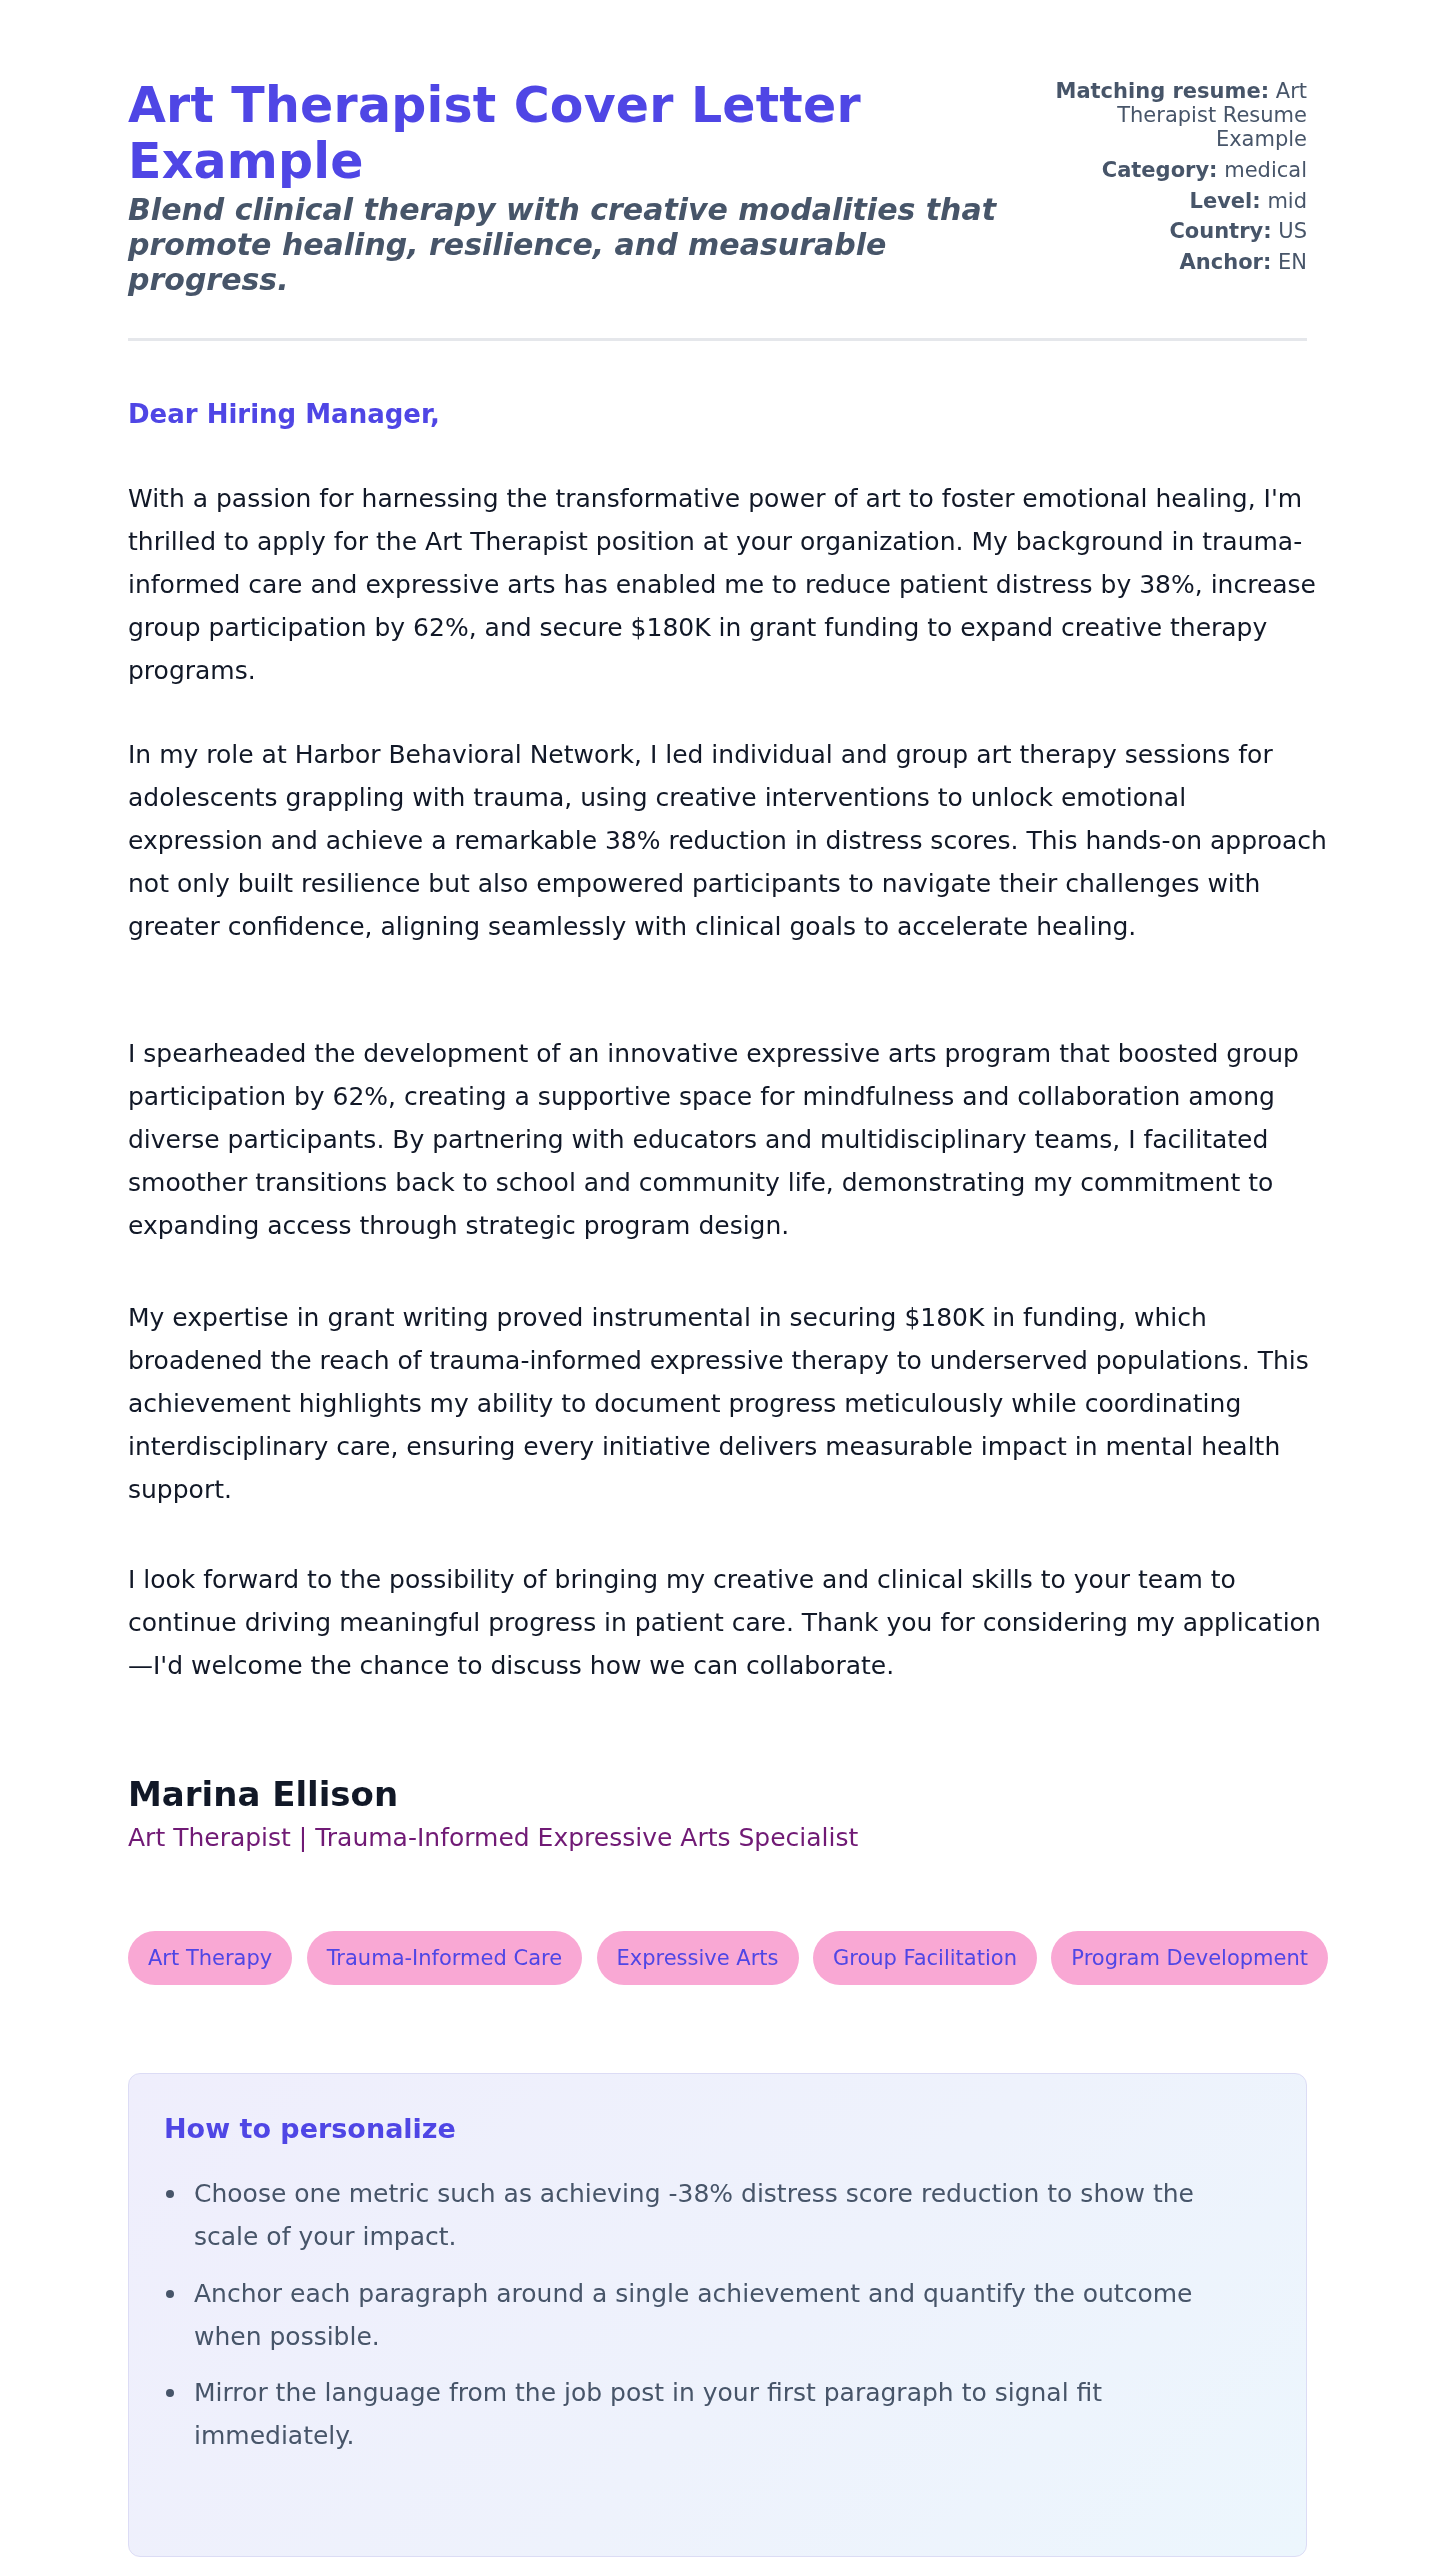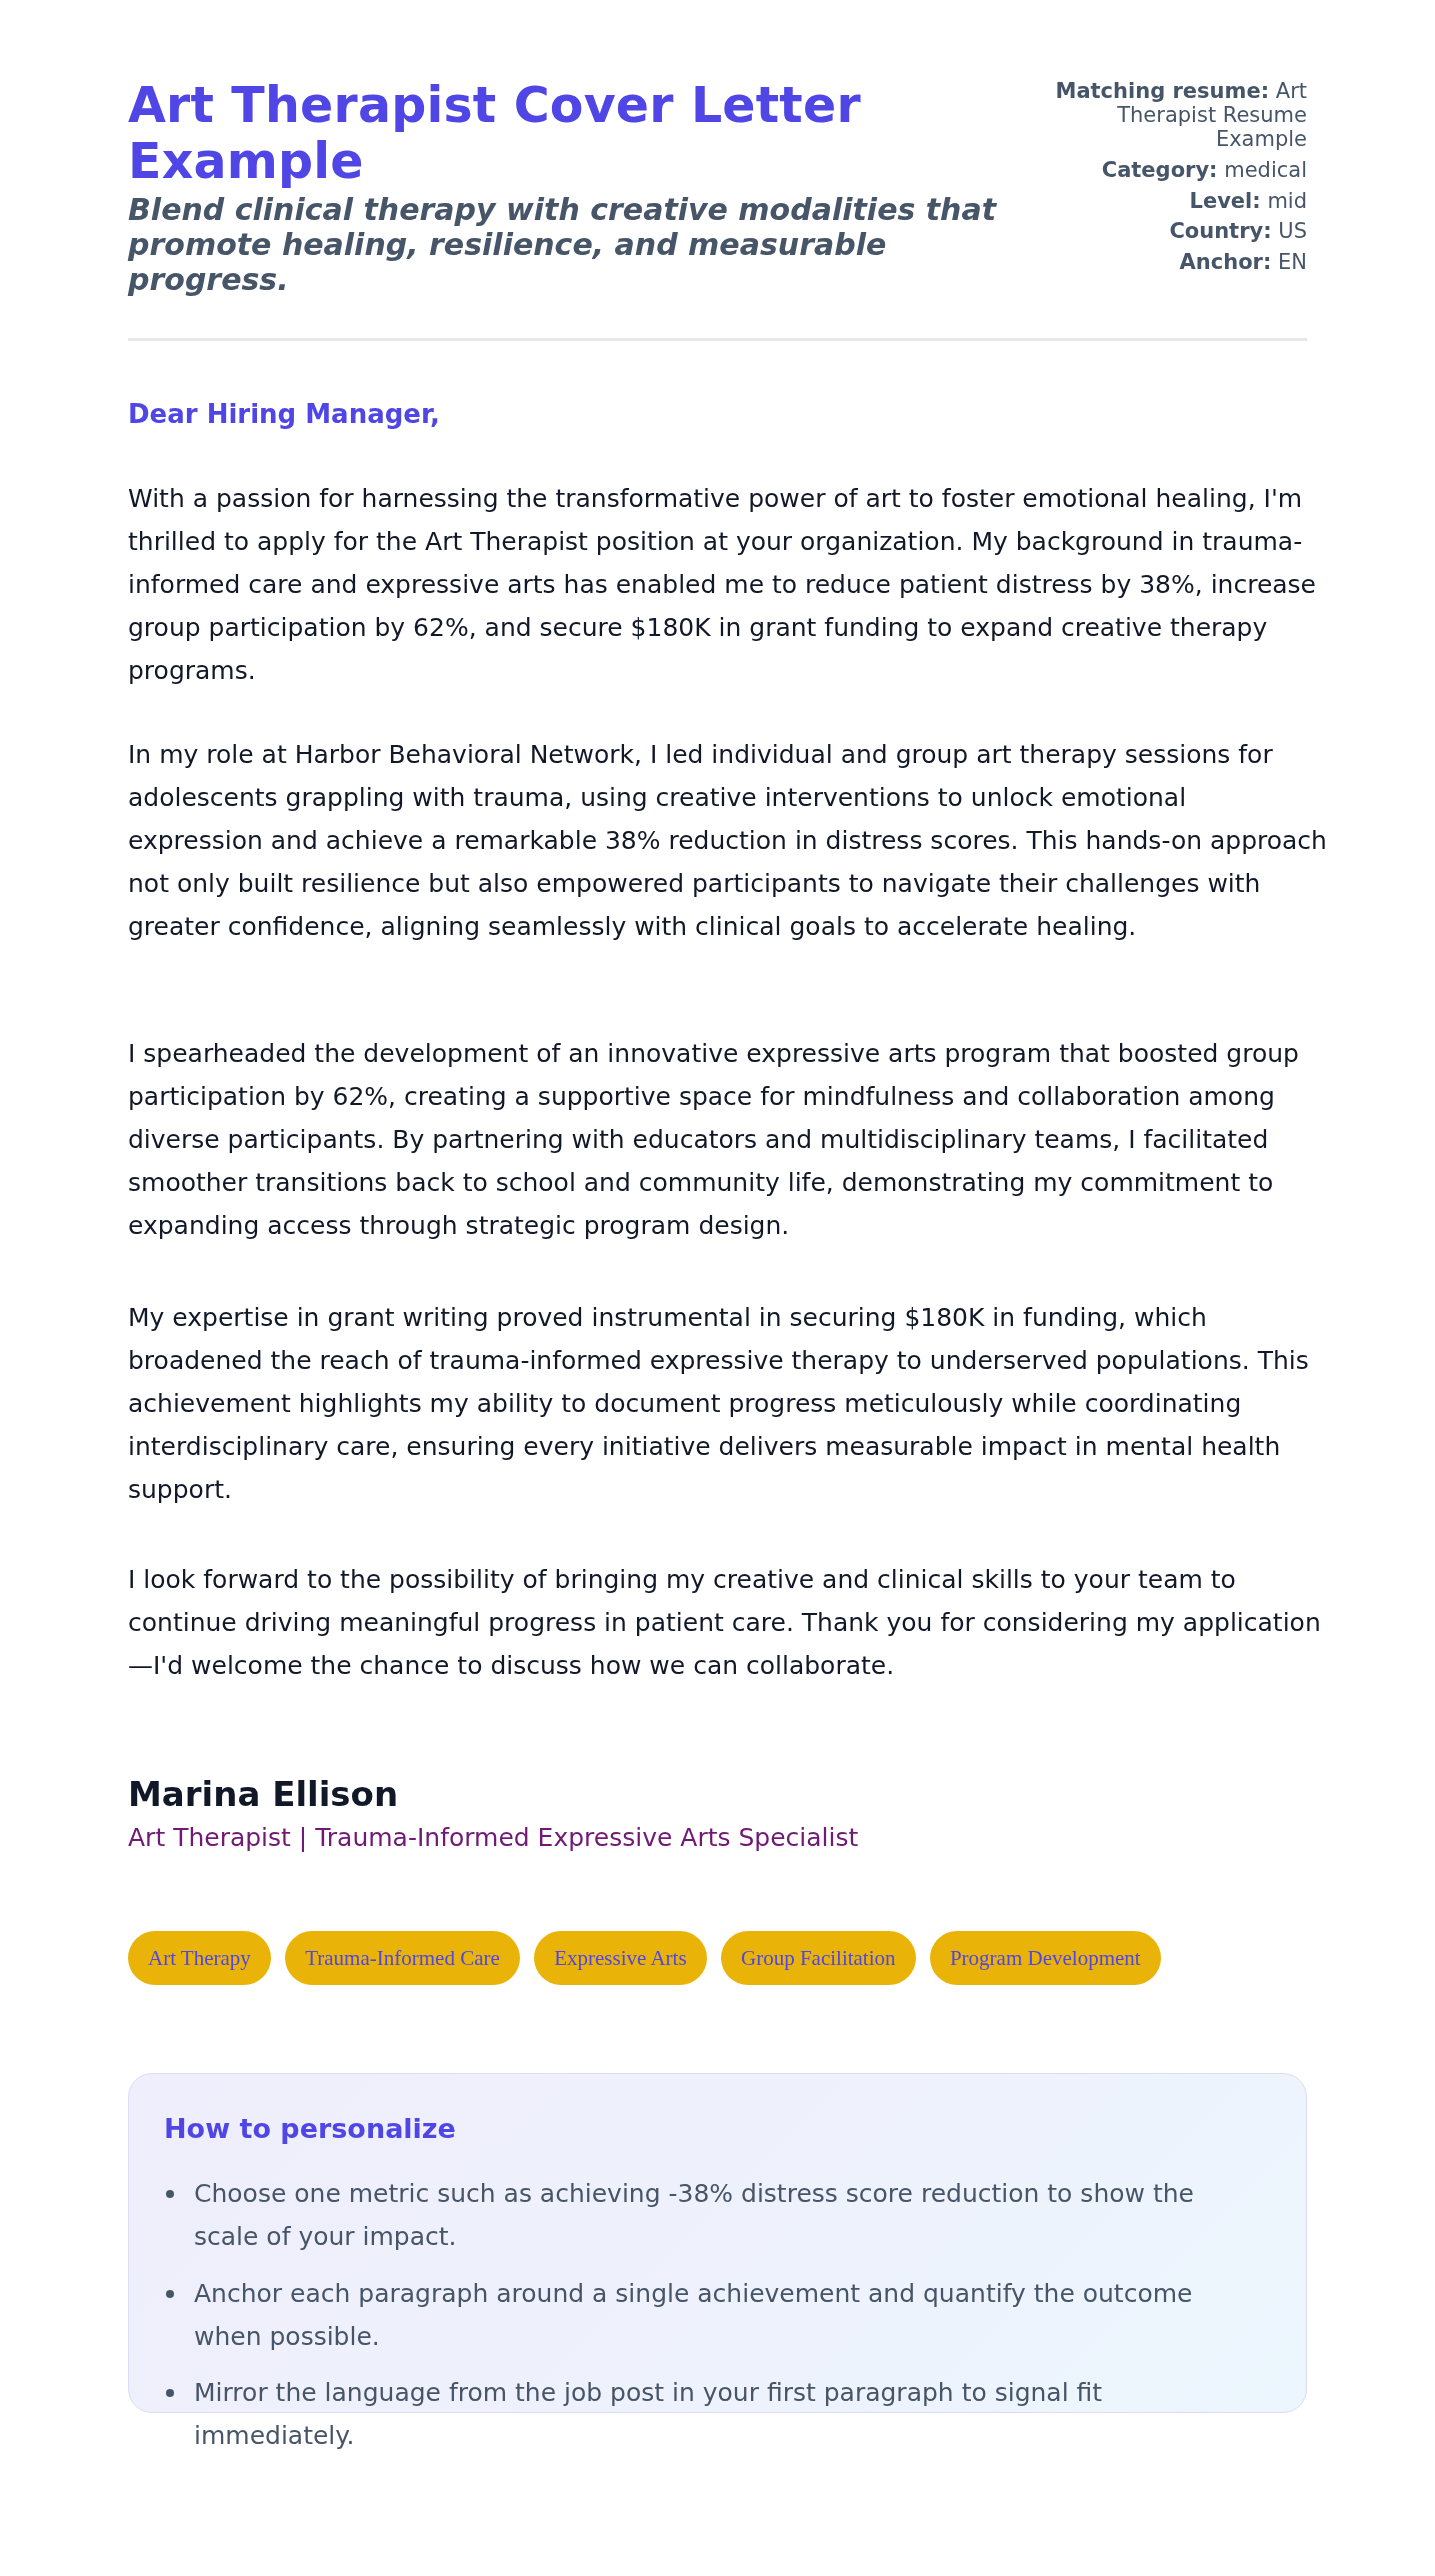--- a/index.html
+++ b/index.html
@@ -96,36 +96,35 @@
       position: absolute;
       left: 0;
       top: 1931px;
       display: flex;
       gap: 14.4px;
     }
     .tag {
       height: 54px;
       padding: 0 20px;
       border-radius: 27px;
-      background: #eab308;
+      background: #f9a8d4;
       color: #4f46e5;
       font-size: 21px;
       display: flex;
       align-items: center;
       white-space: nowrap;
-      font-family: Liberation Serif, serif;
     }
     .card {
       position: absolute;
       left: 0;
       top: 2073px;
       width: 1179px;
-      height: 340px;
+      height: 484px;
       border: 1.7px solid #dcdcf5;
-      border-radius: 24px;
+      border-radius: 12px;
       background: linear-gradient(135deg, #efeefc 0%, #eef2fc 55%, #ecf6fd 100%);
     }
     .card-title {
       position: absolute;
       left: 35px;
       top: 39px;
       font-size: 27px;
       font-weight: bold;
       color: #4f46e5;
     }

